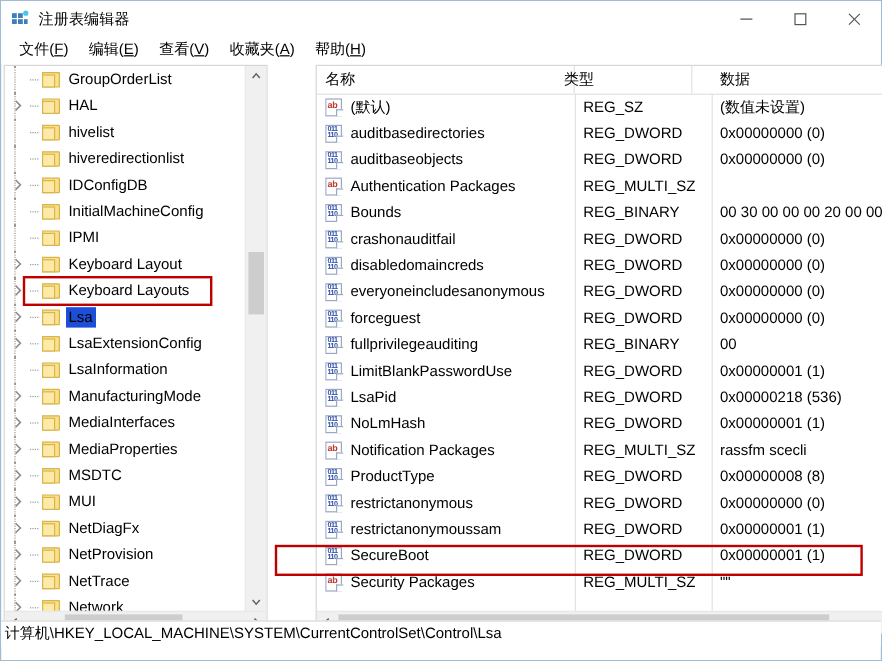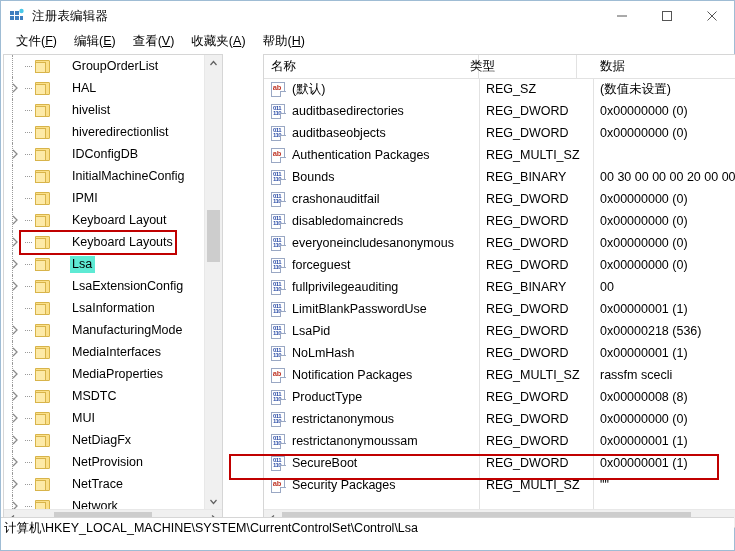--- a/index.html
+++ b/index.html
@@ -165,24 +165,23 @@
     width: 11px; height: 11px;
     background: #fdeaa8;
     border: 1px solid #d8b44a;
     box-sizing: border-box;
   }
   .tree-label {
     font-size: 12.5px;
     color: #000000;
     padding: 1px 3px 1px 2px;
     line-height: 15px;
-    margin-left: 15px;
   }
   .tree-row.selected .tree-label {
-    background: #5eead4;
+    background: #1d4ed8;
   }
 
   
   .annot {
     position: absolute;
     border: 2px solid #c00000;
     box-sizing: border-box;
     pointer-events: none;
     z-index: 40;
   }

